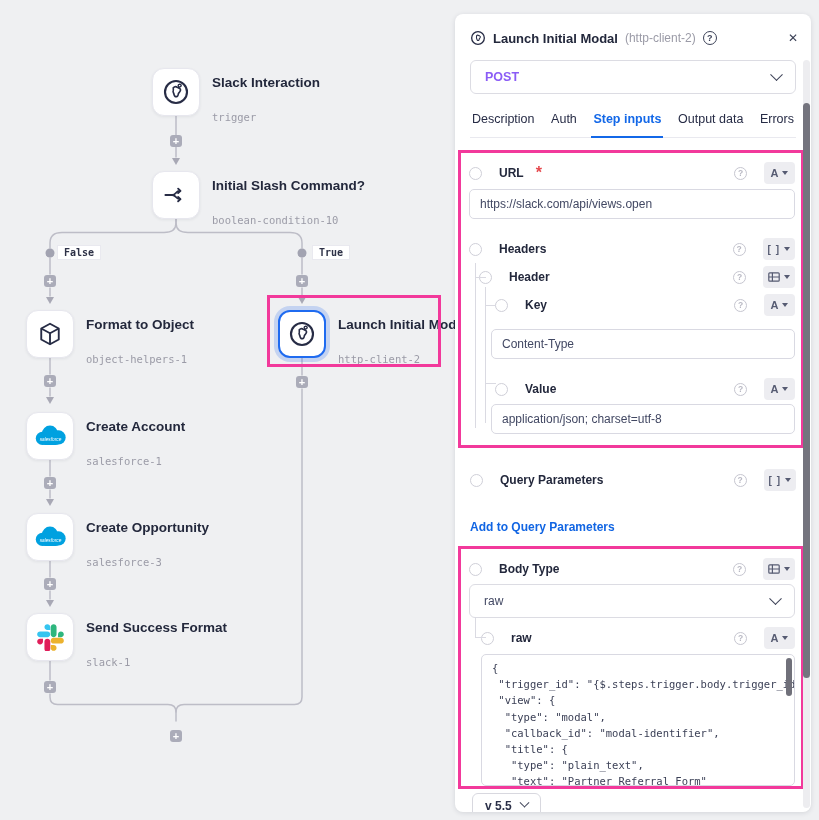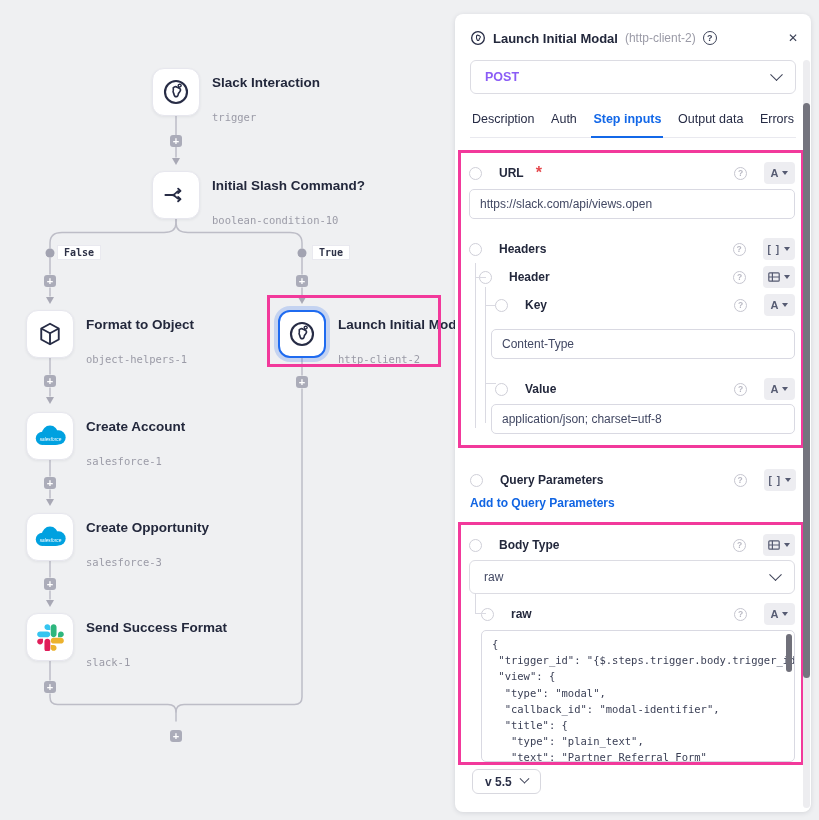--- a/index.html
+++ b/index.html
@@ -350,21 +350,21 @@
       <span class="radio"></span>
       <span class="flabel">Query Parameters</span>
       <span class="spacer"></span>
       <span class="help">?</span>
       <span class="chip">
           <span class="bracket">[ ]</span>
           <span class="caret"></span>
         </span>
     </div>
 
-    <div class="blink" style="margin-top:8px">Add to Query Parameters</div>
+    <div class="blink" style="margin-top:32px">Add to Query Parameters</div>
 
     
     <div class="group g2">
       <div class="tline" style="left:14px;top:68px;width:1px;height:21px"></div>
       <div class="tline" style="left:14px;top:88px;width:11px;height:1px"></div>
 
       <div class="frow">
         <span class="radio"></span>
         <span class="flabel">Body Type</span>
         <span class="spacer"></span>

